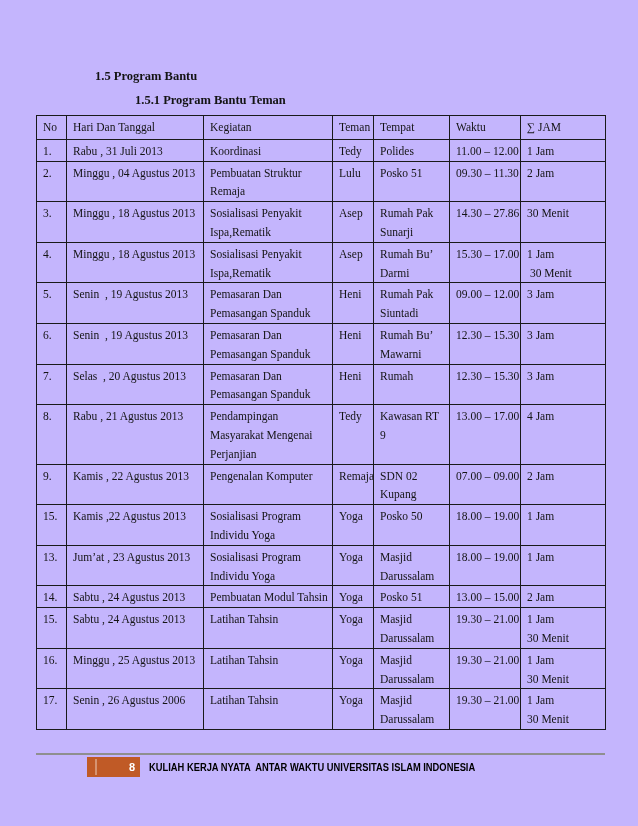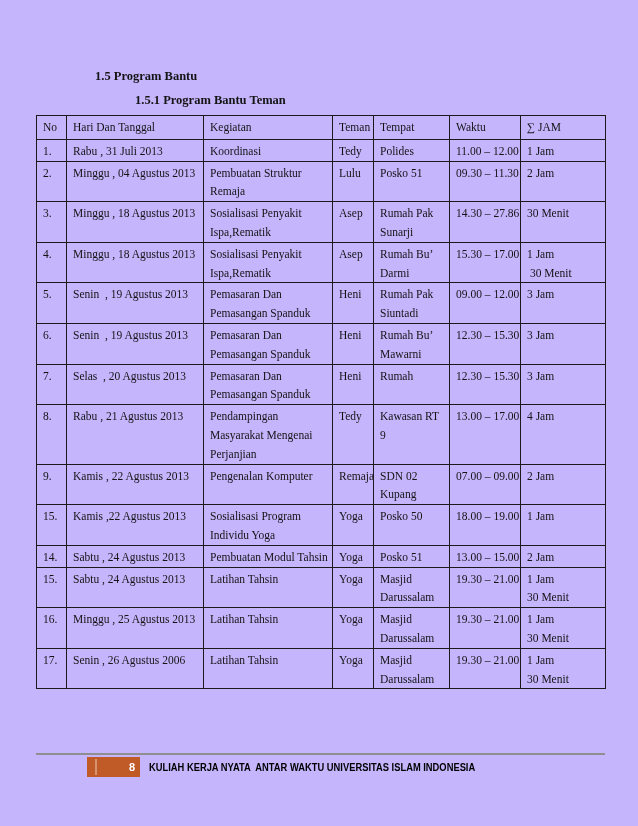--- a/index.html
+++ b/index.html
@@ -190,20 +190,29 @@
         <tr>
           <td class="col-no">15.</td>
           <td class="col-tanggal">Kamis ,22 Agustus 2013</td>
           <td class="col-kegiatan">Sosialisasi Program Individu Yoga</td>
           <td class="col-teman">Yoga</td>
           <td class="col-tempat">Posko 50</td>
           <td class="col-waktu">18.00 – 19.00</td>
           <td class="col-jam">1 Jam</td>
         </tr>
         <tr>
+          <td class="col-no">13.</td>
+          <td class="col-tanggal">Jum’at , 23 Agustus 2013</td>
+          <td class="col-kegiatan">Sosialisasi Program Individu Yoga</td>
+          <td class="col-teman">Yoga</td>
+          <td class="col-tempat">Masjid Darussalam</td>
+          <td class="col-waktu">18.00 – 19.00</td>
+          <td class="col-jam">1 Jam</td>
+        </tr>
+        <tr>
           <td class="col-no">14.</td>
           <td class="col-tanggal">Sabtu , 24 Agustus 2013</td>
           <td class="col-kegiatan">Pembuatan Modul Tahsin</td>
           <td class="col-teman">Yoga</td>
           <td class="col-tempat">Posko 51</td>
           <td class="col-waktu">13.00 – 15.00</td>
           <td class="col-jam">2 Jam</td>
         </tr>
         <tr>
           <td class="col-no">15.</td>

